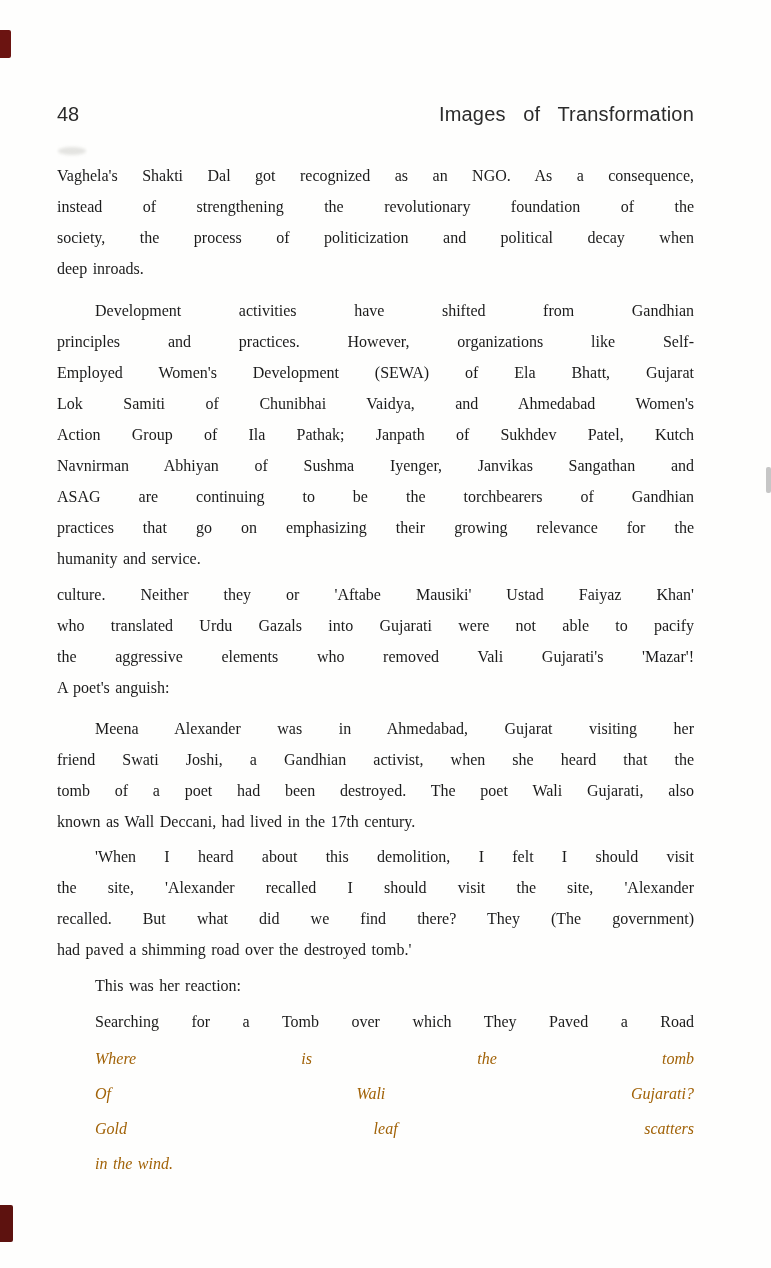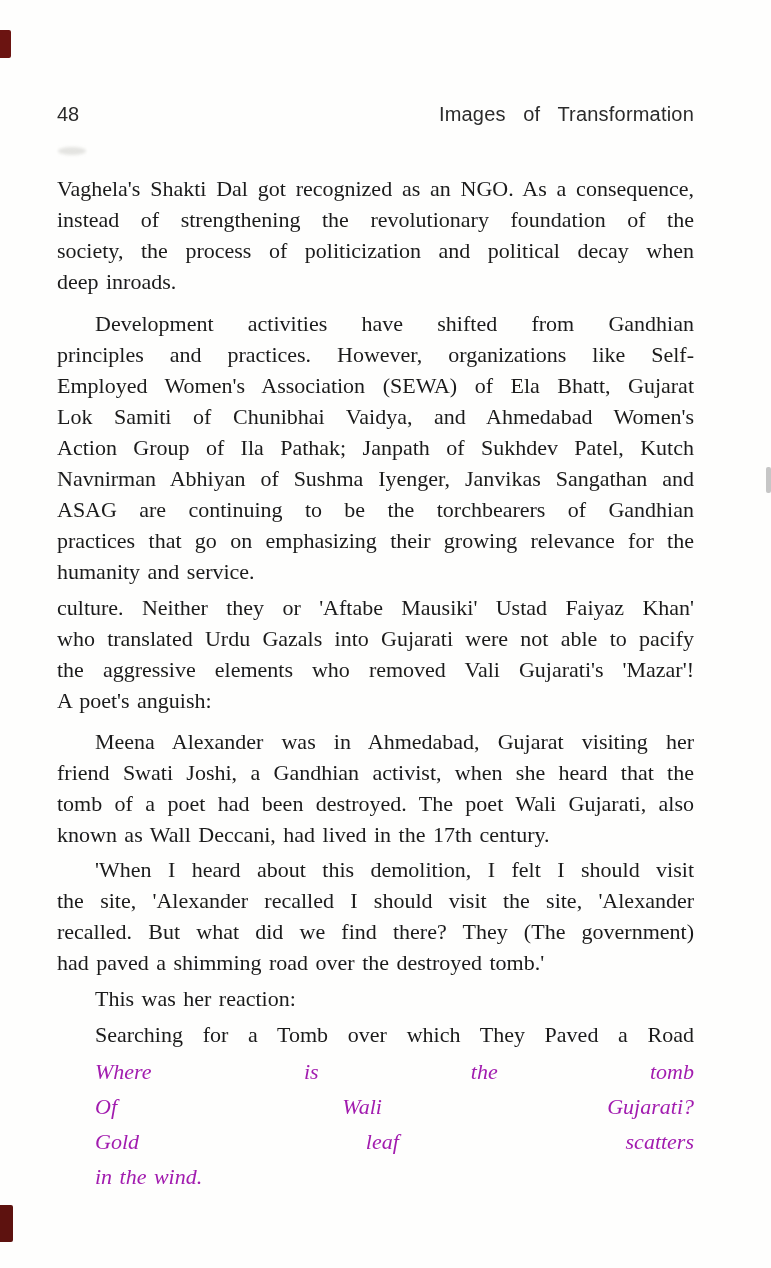--- a/index.html
+++ b/index.html
@@ -20,35 +20,35 @@
     display: flex;
     justify-content: space-between;
     align-items: baseline;
     font-family: "Liberation Sans", sans-serif;
     font-size: 20px;
     color: #2b2b2b;
   }
   .running-title { white-space: pre; word-spacing: 3px; letter-spacing: 0.2px; }
   .body-text {
     position: absolute;
-    top: 173px;
+    top: 160px;
     left: 57px;
     width: 637px;
-    font-size: 22px;
+    font-size: 16px;
   }
   .para { margin: 0; }
   .line {
     line-height: 31px;
     text-align: right;
     text-align-last: left;
     word-spacing: 0.09em;
     white-space: normal;
   }
   .para.loose .line { line-height: 35px; }
-  .para.italic .line { font-style: italic; color: #a21caf; }
+  .para.italic .line { font-style: italic; color: #a16207; }
   .line.stretch { text-align: justify; text-align-last: justify; }
   .line.first-indent { padding-left: 38px; }
   .para.indent-all .line { padding-left: 38px; }
   
   .mark { position: absolute; }
   .mark-top-left {
     left: 0; top: 30px; width: 11px; height: 28px;
     background: #6b1411; border-radius: 0 2px 2px 0;
   }
   .mark-bottom-left {
@@ -77,21 +77,21 @@
   <div class="body-text" id="body-text">
       <div class="para" style="margin-top: 0px;">
         <div class="line stretch">Vaghela's Shakti Dal got recognized as an NGO. As a consequence,</div>
         <div class="line stretch">instead of strengthening the revolutionary foundation of the</div>
         <div class="line stretch">society, the process of politicization and political decay when</div>
         <div class="line">deep inroads.</div>
       </div>
       <div class="para" style="margin-top: 11px;">
         <div class="line stretch first-indent">Development activities have shifted from Gandhian</div>
         <div class="line stretch">principles and practices. However, organizations like Self-</div>
-        <div class="line stretch">Employed Women's Association (SEWA) of Ela Bhatt, Gujarat</div>
+        <div class="line stretch">Employed Women's Development (SEWA) of Ela Bhatt, Gujarat</div>
         <div class="line stretch">Lok Samiti of Chunibhai Vaidya, and Ahmedabad Women's</div>
         <div class="line stretch">Action Group of Ila Pathak; Janpath of Sukhdev Patel, Kutch</div>
         <div class="line stretch">Navnirman Abhiyan of Sushma Iyenger, Janvikas Sangathan and</div>
         <div class="line stretch">ASAG are continuing to be the torchbearers of Gandhian</div>
         <div class="line stretch">practices that go on emphasizing their growing relevance for the</div>
         <div class="line">humanity and service.</div>
       </div>
       <div class="para" style="margin-top: 5px;">
         <div class="line stretch">culture. Neither they or 'Aftabe Mausiki' Ustad Faiyaz Khan'</div>
         <div class="line stretch">who translated Urdu Gazals into Gujarati were not able to pacify</div>

